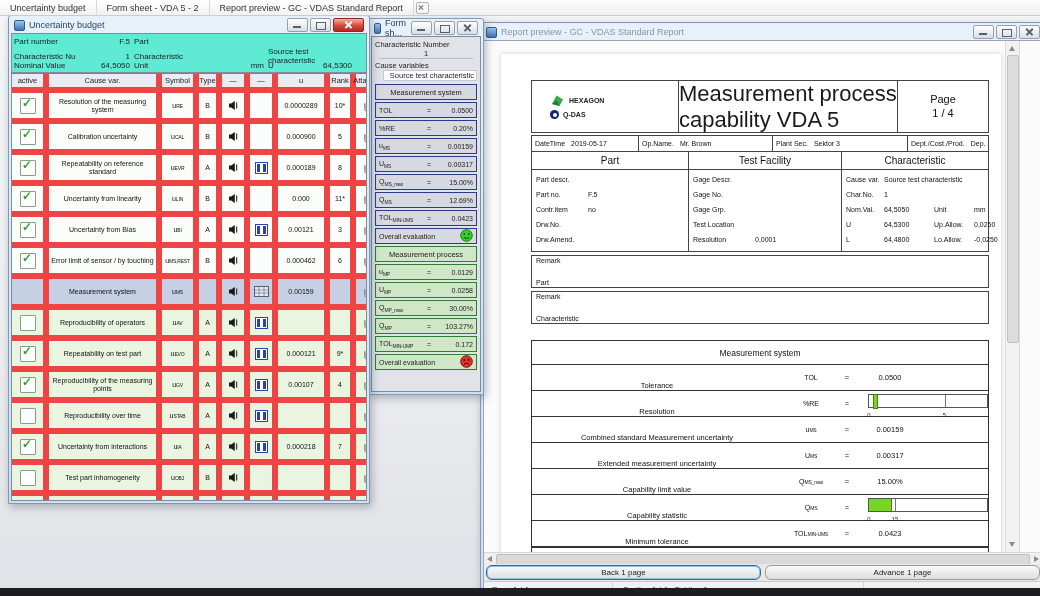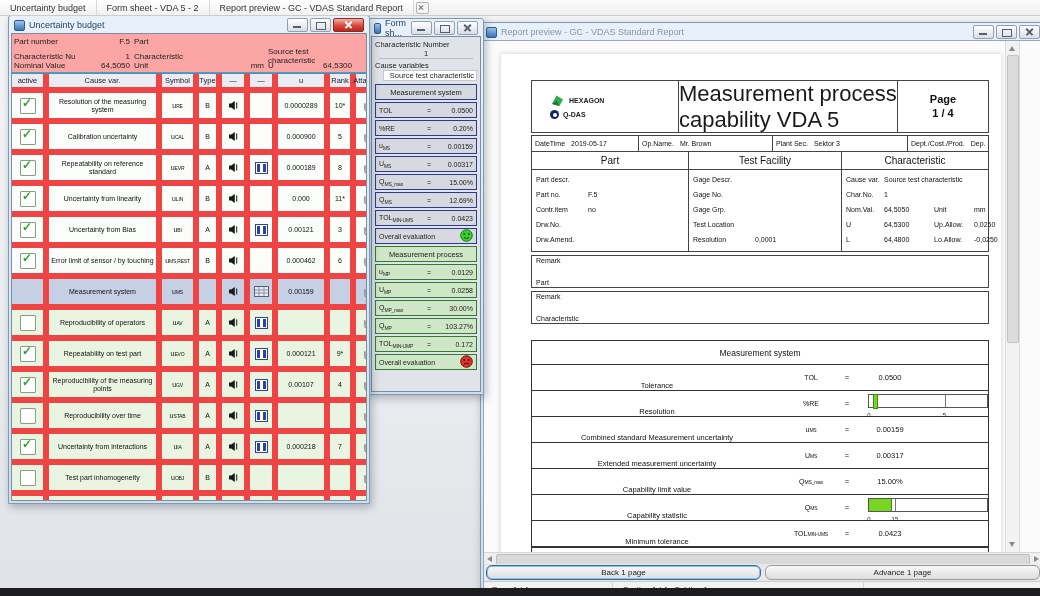--- a/index.html
+++ b/index.html
@@ -31,21 +31,21 @@
   .wbtn.min:before{content:"";position:absolute;left:5px;bottom:3px;width:8px;height:2px;background:#54606d;}
   .wbtn.max:before{content:"";position:absolute;left:5px;top:3px;width:8px;height:6px;border:1px solid #54606d;}
   .wbtn.close:before,.wbtn.close:after{content:"";position:absolute;left:5px;top:5px;width:9px;height:1.6px;background:#54606d;}
   .wbtn.close:before{transform:rotate(45deg);} .wbtn.close:after{transform:rotate(-45deg);}
   .wbtn.close-red{width:29px;background:linear-gradient(#f2b0a8,#d8473a 55%,#b8271c);border-color:#8d2a20;}
   .wbtn.close-red:before,.wbtn.close-red:after{content:"";position:absolute;left:10px;top:5px;width:9px;height:1.8px;background:#fff;}
   .wbtn.close-red:before{transform:rotate(45deg);} .wbtn.close-red:after{transform:rotate(-45deg);}
   
   #win-budget{left:8px;top:15px;width:356px;height:484px;z-index:10;}
   .budget-body{flex:1;background:#f0f4f0;border:1px solid #7d8da0;display:flex;flex-direction:column;overflow:hidden;}
-  .info{background:#fca5a5;border-bottom:1px solid #8a8a8a;padding:1px 2px;font-size:8px;color:#222;}
+  .info{background:#5eead4;border-bottom:1px solid #8a8a8a;padding:1px 2px;font-size:8px;color:#222;}
   .info-row{display:grid;grid-template-columns:74px 46px 80px 54px 26px 62px;height:12px;align-items:center;}
   .info-row .v{text-align:right;padding-right:4px;}
   .info .span2{grid-column:5 / span 2;text-align:left;}
   #budget-table{flex:1;display:grid;grid-template-columns:31px 107px 31px 17px 22px 22px 46px 20px 22px 1fr;
     grid-auto-rows:25px;background:#ef4444;border-top:1px solid #0ea5e9;grid-template-rows:13px;row-gap:1px;column-gap:1px;gap:6px;}
   .uh{background:#ebebf3;font-size:7.5px;color:#222;display:flex;align-items:center;justify-content:center;}
   .uc{display:flex;align-items:center;justify-content:center;font-size:7px;color:#111;position:relative;overflow:hidden;}
   .style-plain{background:#fbfdfb;} .style-green{background:#e9f4e1;}
   .style-sum-blue{background:#c6d0e5;} .style-sum-green{background:#cfe8c3;}
   .cause{text-align:center;line-height:1.05;padding:0 1px;}
@@ -77,21 +77,21 @@
   .canvas{position:absolute;left:0;top:0;right:0;height:511px;background:#fbfbfc;overflow:hidden;}
   .pagepaper{position:absolute;left:17px;top:13px;width:500px;height:520px;background:#fff;box-shadow:0 0 5px rgba(0,0,0,.18);}
   .sheet{position:absolute;left:30px;top:26px;width:458px;color:#111;}
   .rp-box{border:1px solid #444;}
   .rp-header{display:flex;height:51px;}
   .rp-logo{width:128px;border-right:1px solid #444;display:flex;flex-direction:column;justify-content:center;gap:3px;padding-left:18px;}
   .brandrow{display:flex;align-items:center;gap:4px;font-size:7px;font-weight:bold;color:#222;}
   .qdot{width:9px;height:9px;border-radius:50%;background:#16246e;position:relative;}
   .qdot:after{content:"";position:absolute;left:2.5px;top:2.5px;width:4px;height:4px;border-radius:50%;background:#fff;}
   .rp-title{flex:1;display:flex;align-items:center;justify-content:center;font-size:22px;color:#1a1a1a;}
-  .rp-page{width:90px;border-left:1px solid #444;display:flex;flex-direction:column;align-items:center;justify-content:center;font-size:11px;line-height:1.25;font-weight:bold;}
+  .rp-page{width:90px;border-left:1px solid #444;display:flex;flex-direction:column;align-items:center;justify-content:center;font-size:11px;line-height:1.25;}
   .rp-meta{display:grid;grid-template-columns:107px 134px 135px 1fr;height:15px;margin-top:2px;border:1px solid #444;}
   .rp-meta > div{display:flex;align-items:center;font-size:7px;padding:0 3px;border-right:1px solid #444;gap:6px;white-space:nowrap;overflow:hidden;}
   .rp-meta > div:last-child{border-right:none;}
   .rp-sections{display:grid;grid-template-columns:157px 153px 1fr;height:17px;border:1px solid #444;border-top:none;}
   .rp-sections div{display:flex;align-items:center;justify-content:center;font-size:10px;border-right:1px solid #444;}
   .rp-sections div:last-child{border-right:none;}
   .rp-fields{display:grid;grid-template-columns:157px 153px 1fr;border:1px solid #444;border-top:none;min-height:81px;}
   .fieldcol{border-right:1px solid #444;padding:2px 0;}
   .fieldcol:last-child{border-right:none;}
   .fline{height:15px;display:flex;align-items:center;font-size:7px;padding-left:4px;white-space:nowrap;}

